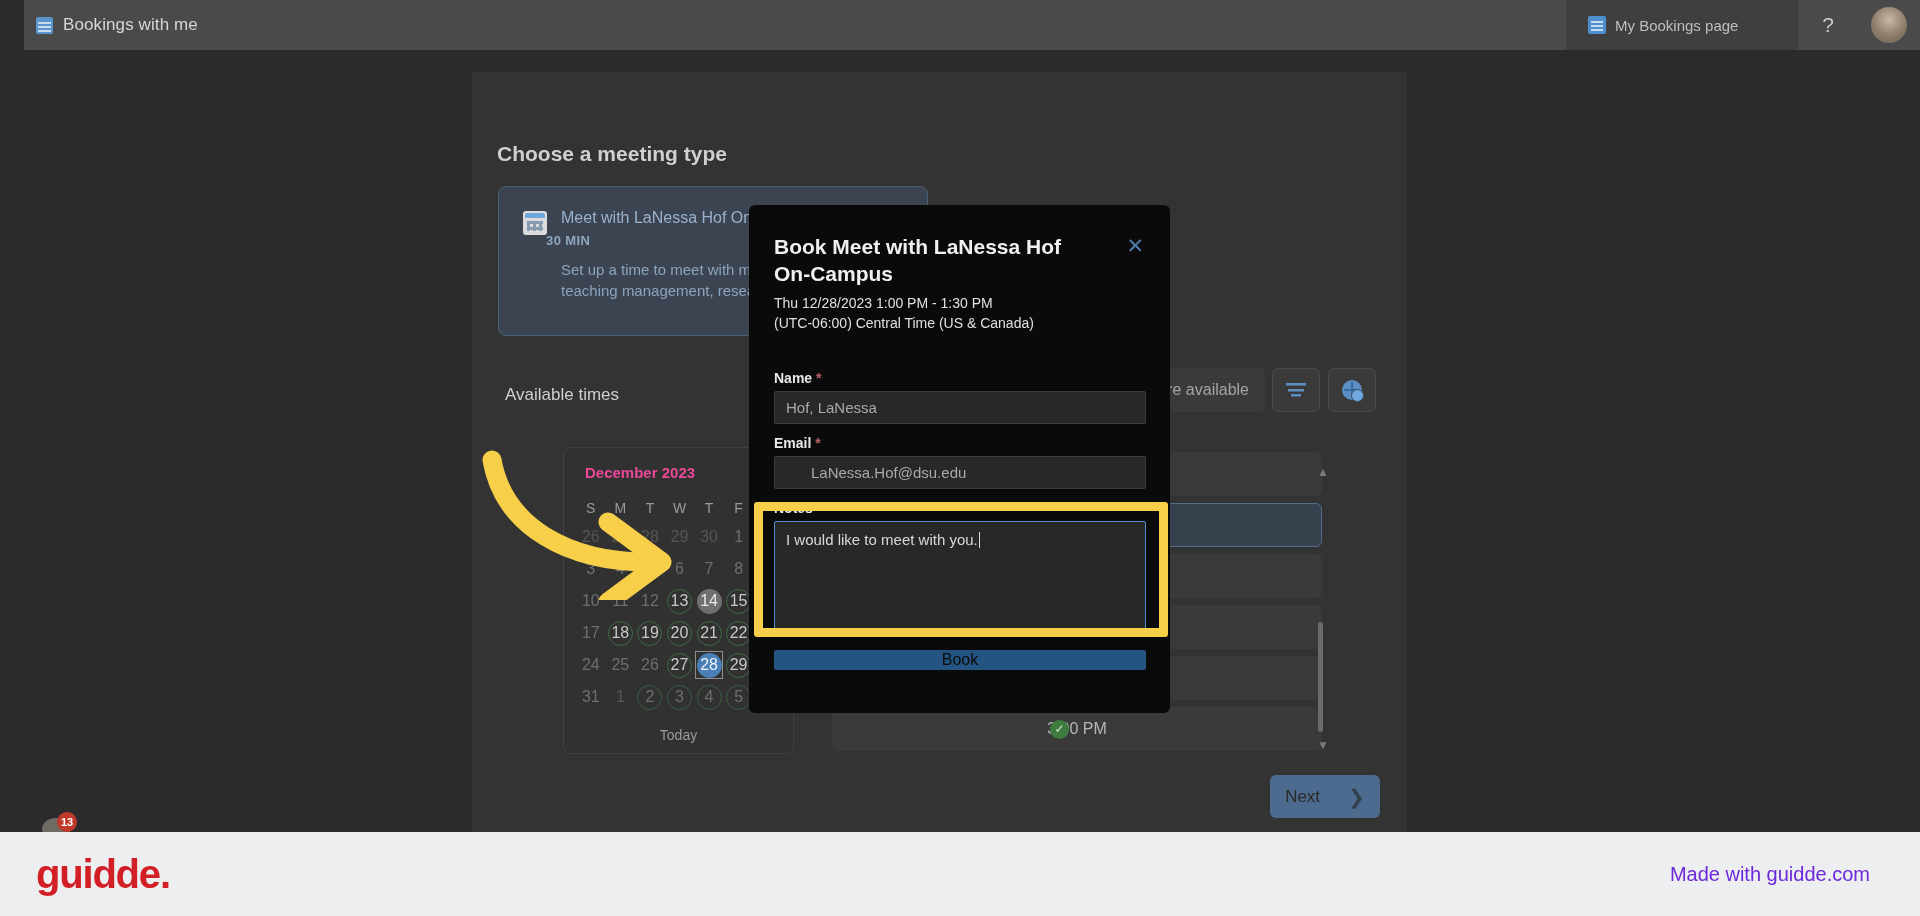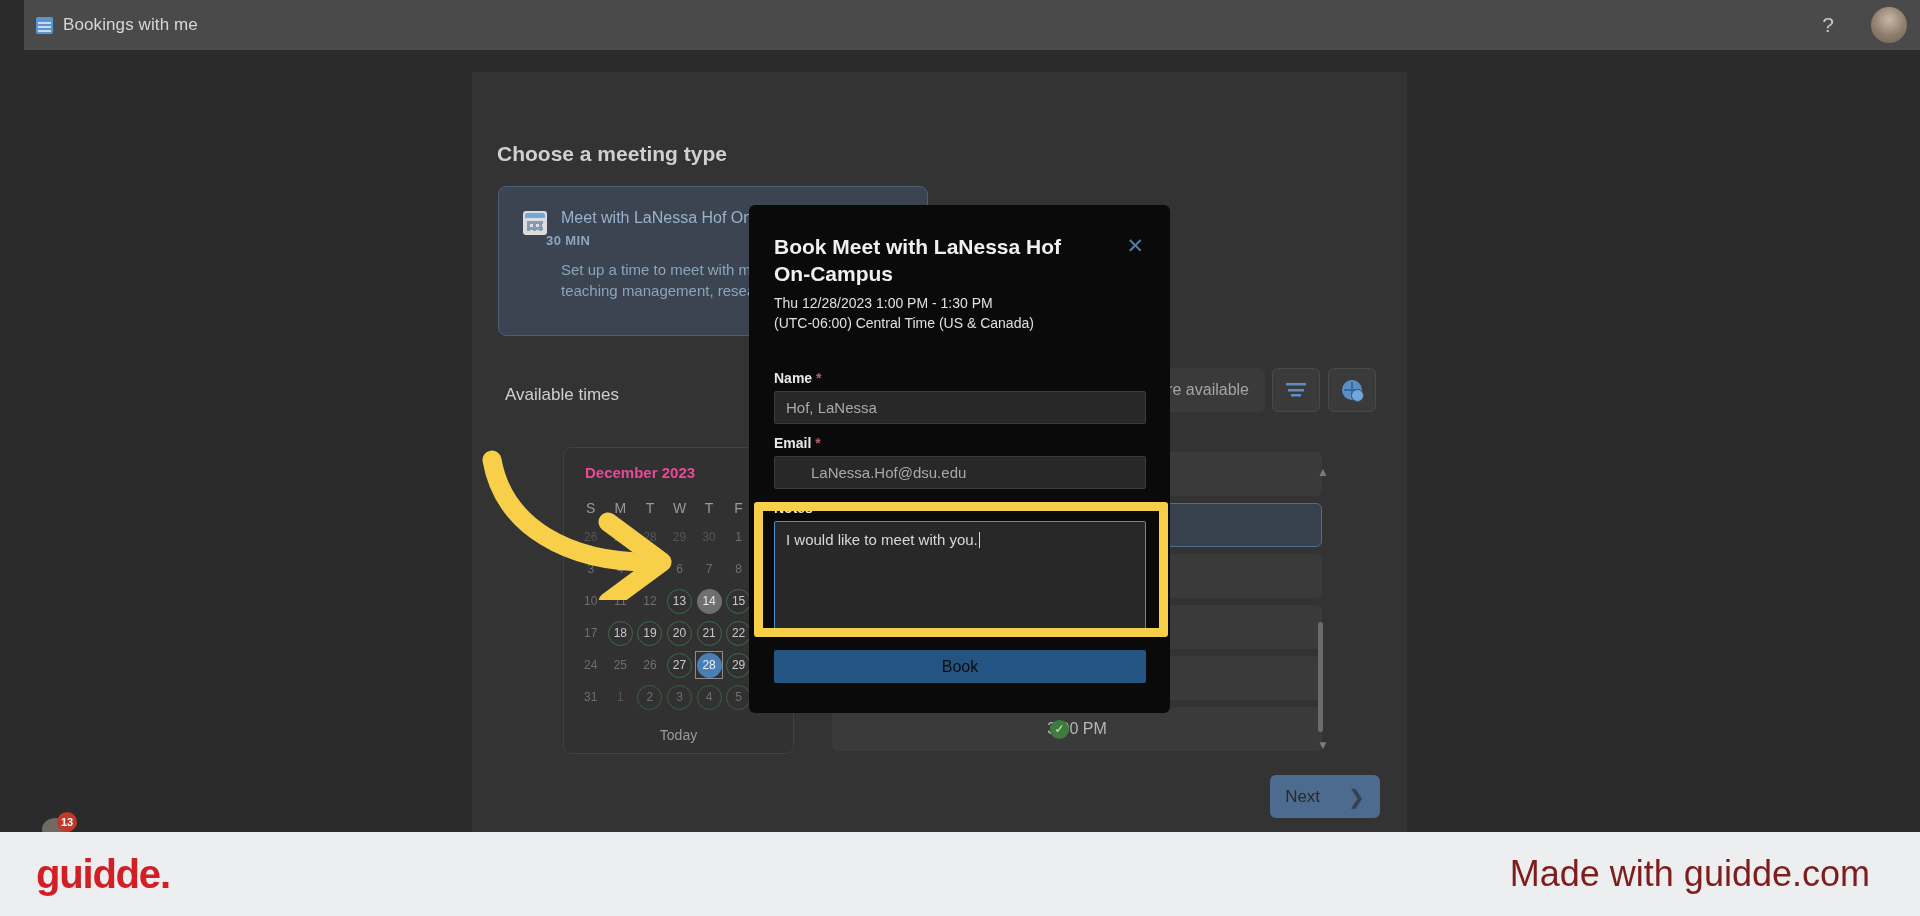--- a/index.html
+++ b/index.html
@@ -199,21 +199,21 @@
     width: 207px;
     display: grid; grid-template-columns: repeat(7, 1fr);
     row-gap: 2px;
   }
   .dow {
     height: 24px; display:flex; align-items:center; justify-content:center;
     color: #9a9a9a; font-size: 14px;
   }
   .day {
     height: 30px; display: flex; align-items: center; justify-content: center;
-    font-size: 12px; color: #6f6f6f;
+    font-size: 16px; color: #6f6f6f;
     position: relative;
   }
   .day .circle {
     width: 25px; height: 25px; border-radius: 50%;
     display:flex; align-items:center; justify-content:center;
   }
   .day.avail .circle { border: 1px solid #3e6b45; color: #c8c8c8; }
   .day.muted { color: #555; }
   .day.muted.avail .circle { border: 1px solid #3a5f40; color: #6f6f6f; }
   .day.today .circle { background: #6f6f6f; color: #e8e8e8; border: none; }
@@ -318,21 +318,21 @@
     border-radius: 2px;
     padding: 9px 11px;
     color: #d9d9d9; font-size: 15px;
   }
   .caret {
     display: inline-block; width: 1px; height: 16px;
     background: #d9d9d9; vertical-align: -3px; margin-left: 1px;
   }
   #book-btn {
     position: absolute; left: 25px; top: 445px;
-    width: 372px; height: 33px;
+    width: 372px; height: 20px;
     background: #245582; border-radius: 2px;
     display: flex; align-items: center; justify-content: center;
     color: #0c0c0c; font-size: 16px;
   }
 
   
   #highlight-box {
     position: absolute; left: 754px; top: 502px;
     width: 414px; height: 135px;
     border: 9px solid #f8cf48;
@@ -376,36 +376,40 @@
     background: #eceef0;
     display: flex; align-items: center;
   }
   #guidde-logo {
     position: absolute; left: 36px;
     color: #d21f26; font-size: 40px; font-weight: 700;
     letter-spacing: -1.2px;
   }
   #made-with {
     position: absolute; right: 50px;
-    color: #7f1d1d; font-size: 36px;
+    color: #6d28d9; font-size: 20px;
   }
 </style>
 </head>
 <body>
 
 <div id="page">
 
   <div id="app-window">
 
     <div id="topbar">
       <div id="topbar-left">
         <span class="app-icon-cal"></span>
         <span id="topbar-title">Bookings with me</span>
       </div>
       <div id="topbar-right">
+        <div id="my-bookings">
+          <span class="bk-ic"></span>
+          <span>My Bookings page</span>
+        </div>
         <div id="help-btn">
           <span>?</span>
         </div>
         <div id="avatar-btn">
           <div id="avatar"></div>
         </div>
       </div>
     </div>
 
     <div id="content-card"></div>

